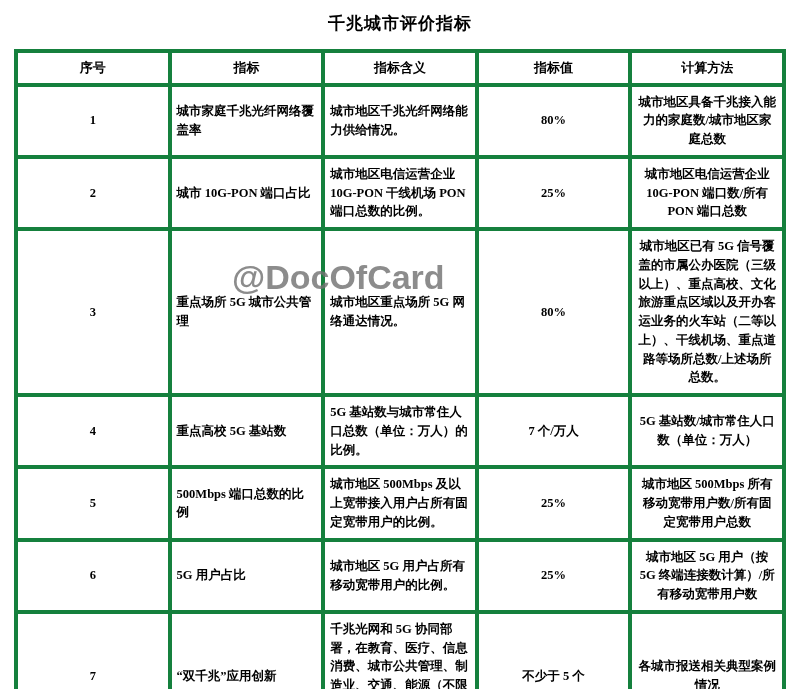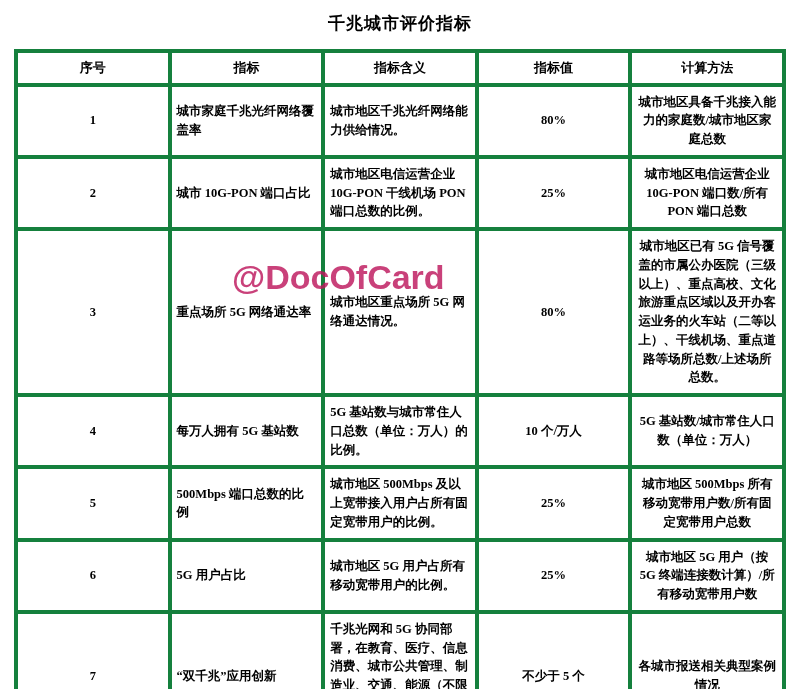--- a/index.html
+++ b/index.html
@@ -73,21 +73,21 @@
   td.col-method {
     font-weight: bold;
     text-align: center;
   }
   .watermark {
     position: absolute;
     left: 232px;
     top: 258px;
     font-size: 34px;
     font-weight: bold;
-    color: #be185d;
+    color: #737373;
     opacity: 0.82;
     font-family: "Liberation Sans", "DejaVu Sans", sans-serif;
     pointer-events: none;
     white-space: nowrap;
     letter-spacing: 0px;
   }
 </style>
 </head>
 <body>
 
@@ -115,30 +115,30 @@
       </tr>
       <tr>
         <td class="col-no">2</td>
         <td class="col-name">城市 10G-PON 端口占比</td>
         <td class="col-meaning">城市地区电信运营企业 10G-PON 干线机场 PON 端口总数的比例。</td>
         <td class="col-value">25%</td>
         <td class="col-method">城市地区电信运营企业 10G-PON 端口数/所有 PON 端口总数</td>
       </tr>
       <tr>
         <td class="col-no">3</td>
-        <td class="col-name">重点场所 5G 网络通达率</td>
+        <td class="col-name">重点场所 5G 城市公共管理</td>
         <td class="col-meaning">城市地区重点场所 5G 网络通达情况。</td>
         <td class="col-value">80%</td>
         <td class="col-method">城市地区已有 5G 信号覆盖的市属公办医院（三级以上）、重点高校、文化旅游重点区域以及开办客运业务的火车站（二等以上）、干线机场、重点道路等场所总数/上述场所总数。</td>
       </tr>
       <tr>
         <td class="col-no">4</td>
-        <td class="col-name">每万人拥有 5G 基站数</td>
+        <td class="col-name">重点高校 5G 基站数</td>
         <td class="col-meaning">5G 基站数与城市常住人口总数（单位：万人）的比例。</td>
-        <td class="col-value">10 个/万人</td>
+        <td class="col-value">7 个/万人</td>
         <td class="col-method">5G 基站数/城市常住人口数（单位：万人）</td>
       </tr>
       <tr>
         <td class="col-no">5</td>
         <td class="col-name">500Mbps 端口总数的比例</td>
         <td class="col-meaning">城市地区 500Mbps 及以上宽带接入用户占所有固定宽带用户的比例。</td>
         <td class="col-value">25%</td>
         <td class="col-method">城市地区 500Mbps 所有移动宽带用户数/所有固定宽带用户总数</td>
       </tr>
       <tr>

